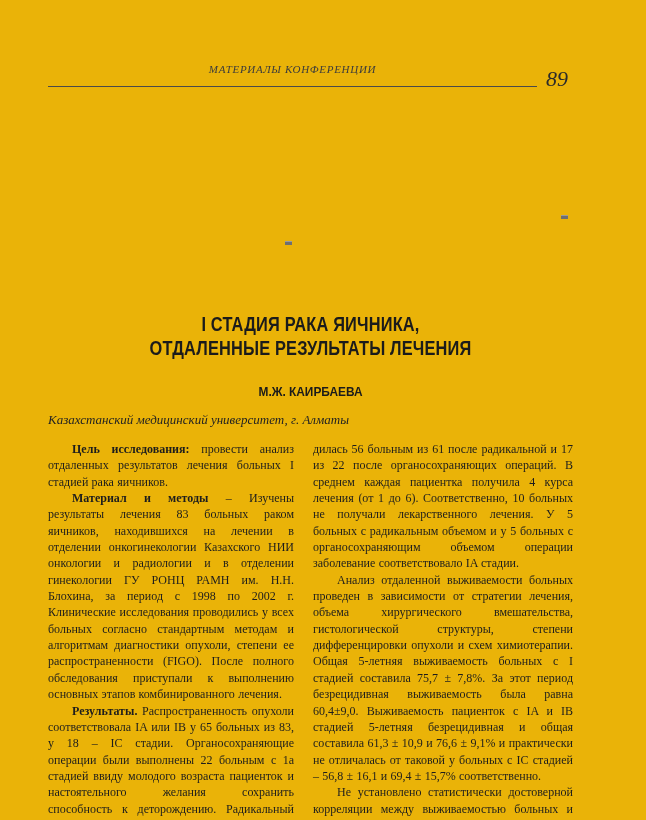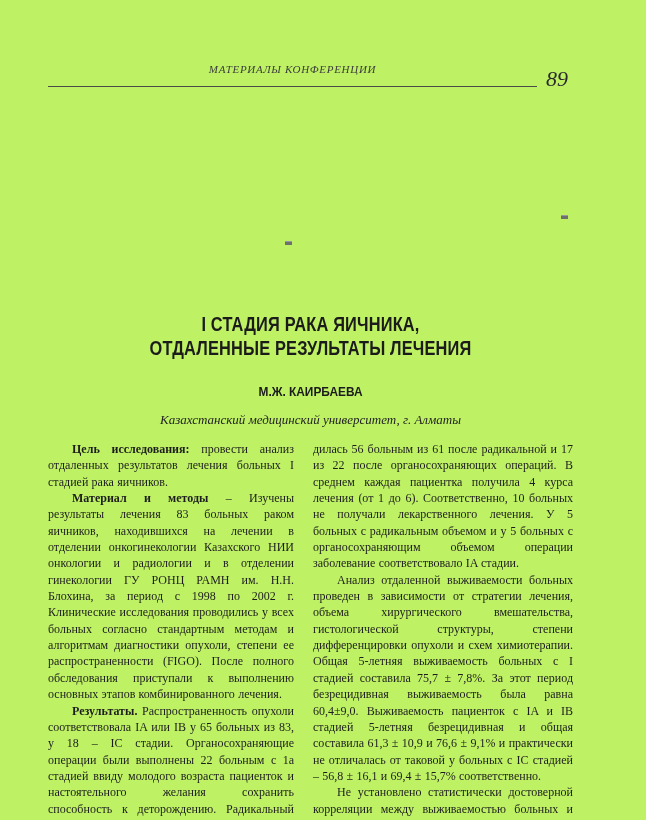--- a/index.html
+++ b/index.html
@@ -1,20 +1,20 @@
 <!DOCTYPE html>
 <html><head>
 <meta charset="utf-8">
 <style>
   * { margin:0; padding:0; box-sizing:border-box; }
   html, body { background:#ffffff; }
   body { font-family:"Liberation Serif", serif; }
   .page {
     position:relative; width:646px; height:820px; margin:0 auto;
-    background:#bef264; overflow:hidden;
+    background:#eab308; overflow:hidden;
   }
   .running-header {
     position:absolute; top:63px; left:48px; width:489px;
     text-align:center; font-style:italic; font-size:11px;
     letter-spacing:0.7px; color:#3c3c3c; white-space:nowrap;
   }
   .header-rule {
     position:absolute; top:86px; left:48px; width:489px;
     border-top:1.6px solid #4a4a4a; height:0;
   }
@@ -33,21 +33,21 @@
   }
   .title-line { font-size:19.5px; line-height:24px; letter-spacing:0.2px; }
   .author-block {
     position:absolute; top:384px; left:48px; width:525px;
     text-align:center; font-family:"Liberation Sans", sans-serif;
     font-weight:bold; font-size:13.5px; color:#1b1b1b;
     transform:scaleX(0.88); transform-origin:50% 50%;
   }
   .affiliation {
     position:absolute; top:412px; left:48px; width:525px;
-    text-align:center; font-style:italic; font-size:13px; color:#232323;
+    font-style:italic; font-size:13px; color:#232323;
   }
   .body-wrap { position:absolute; top:441px; left:48px; width:525px; }
   .columns { display:flex; gap:19px; align-items:flex-start; }
   .col-left { width:246px; }
   .col-right { width:260px; }
   p.para {
     font-size:12px; line-height:16.35px; text-align:justify;
     color:#1d1d1d; word-spacing:0.3px;
   }
   p.indent { text-indent:24px; }

